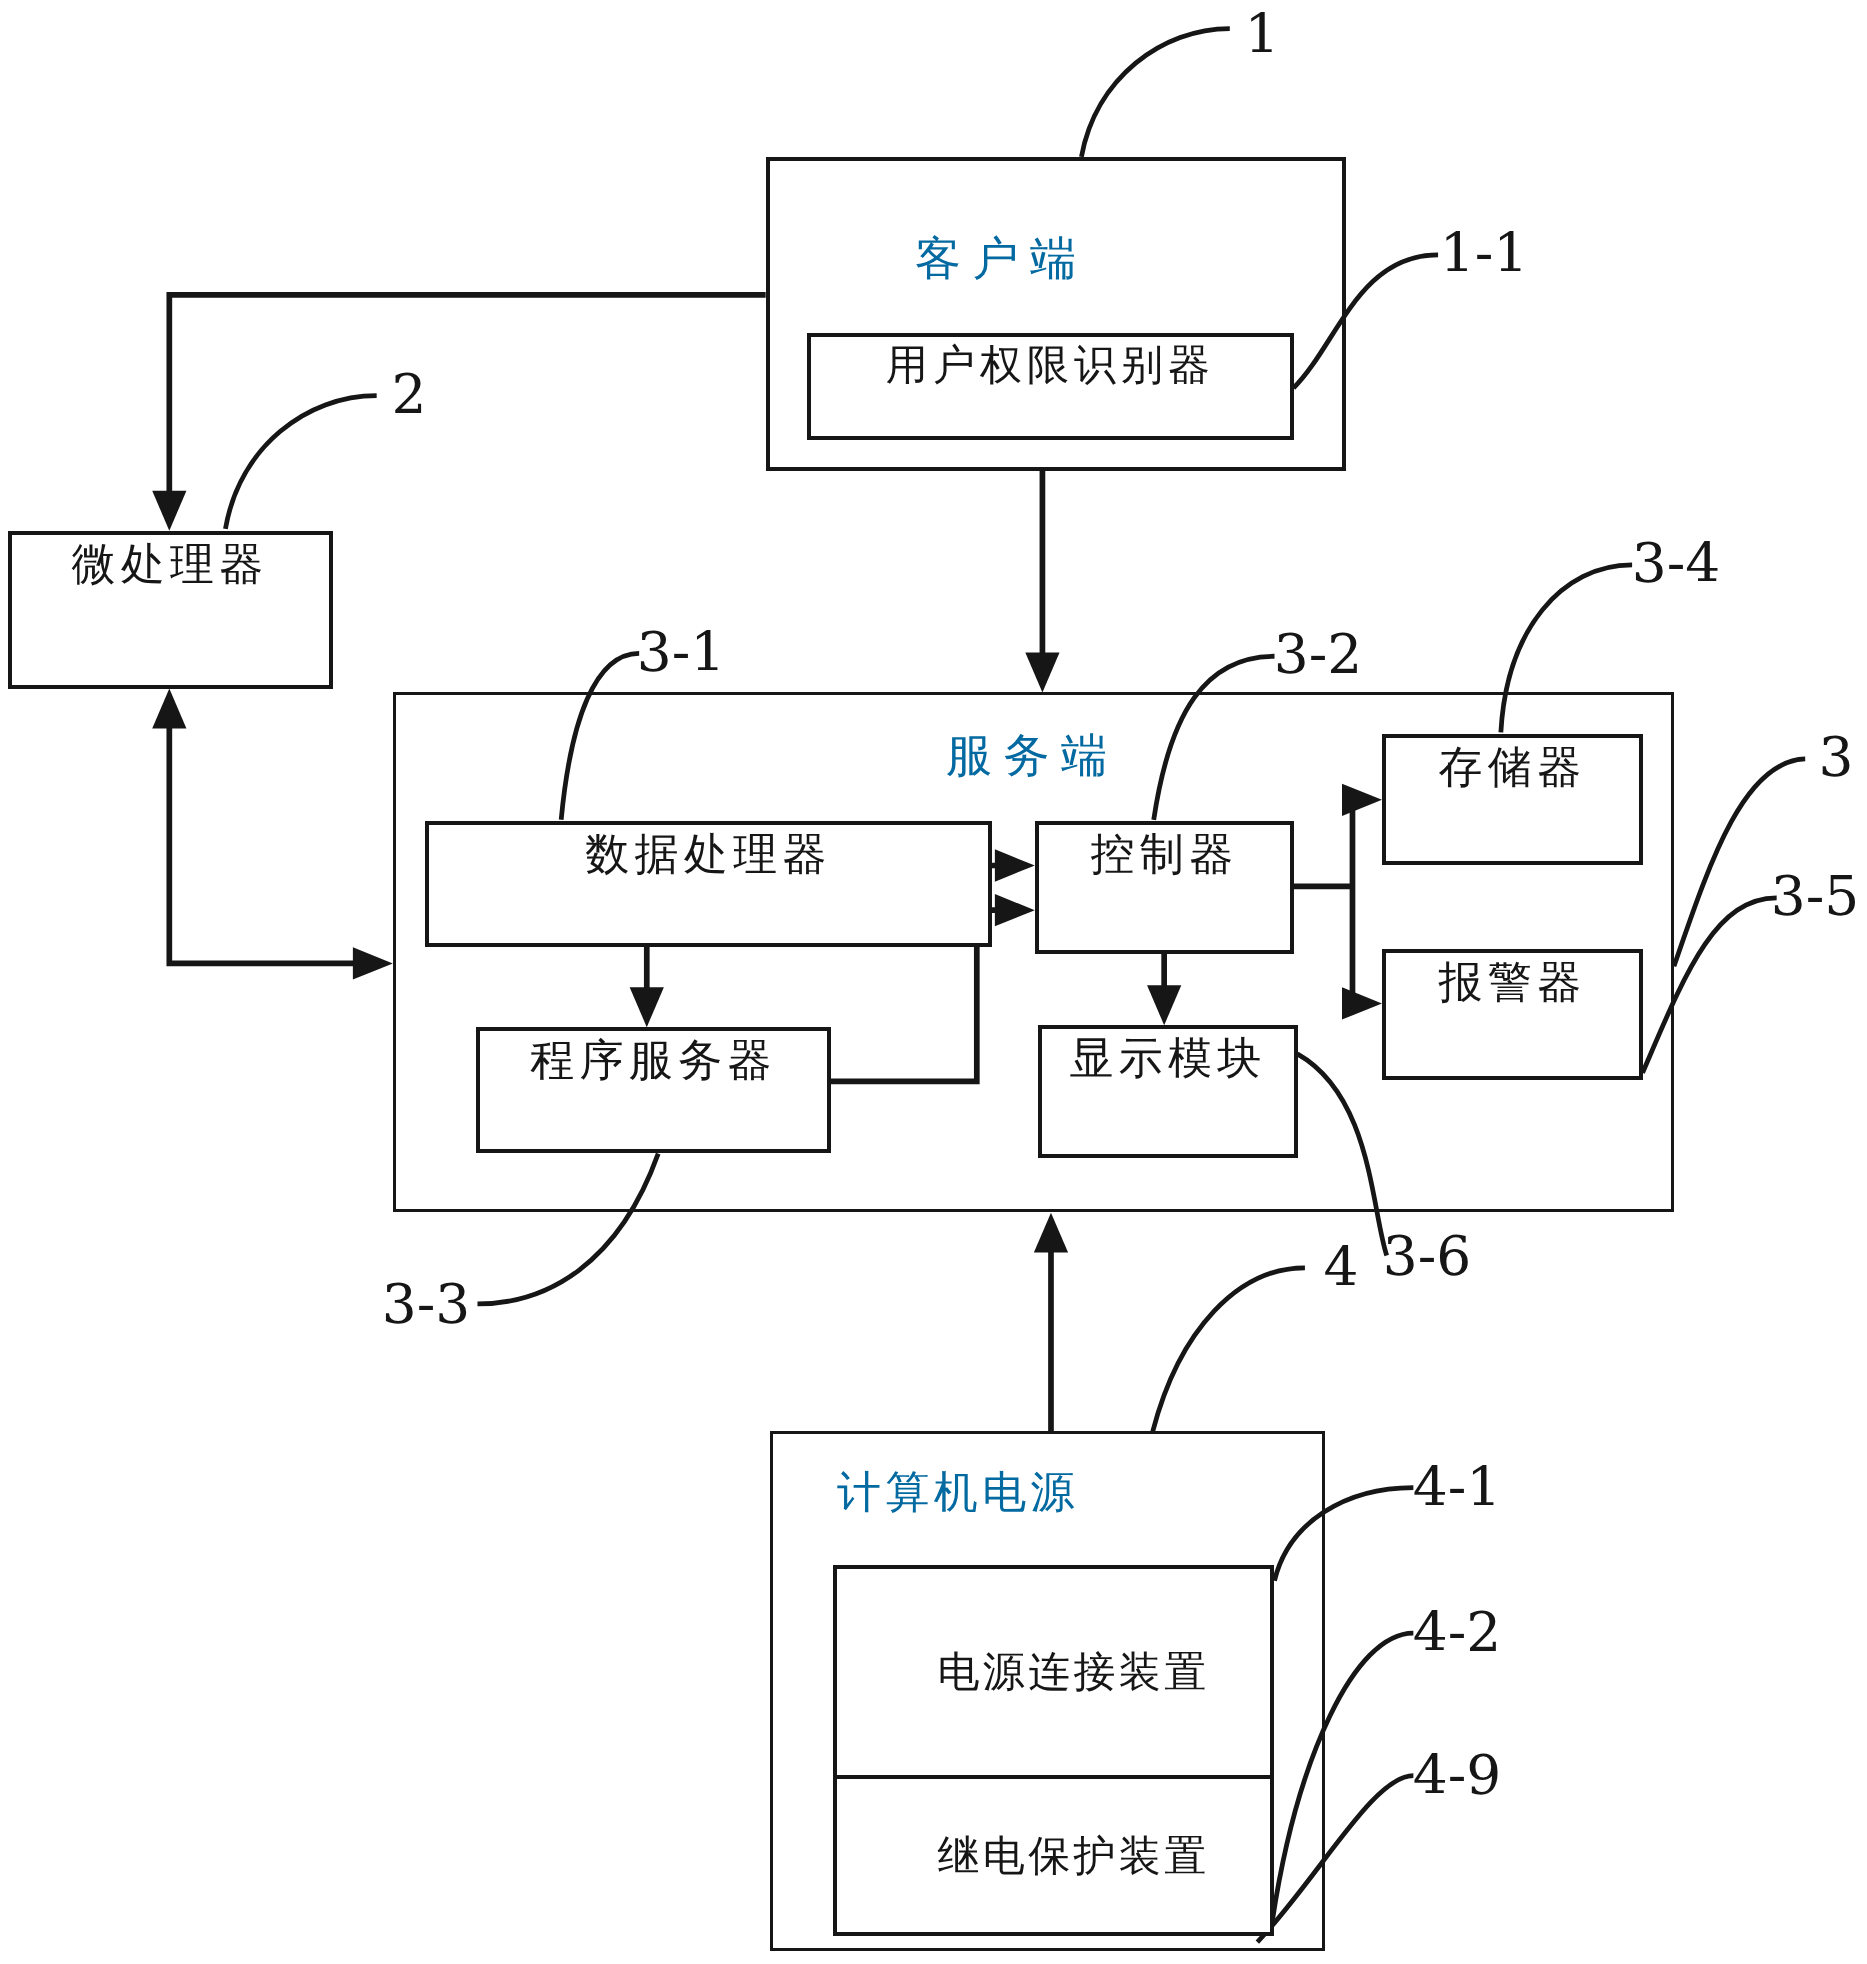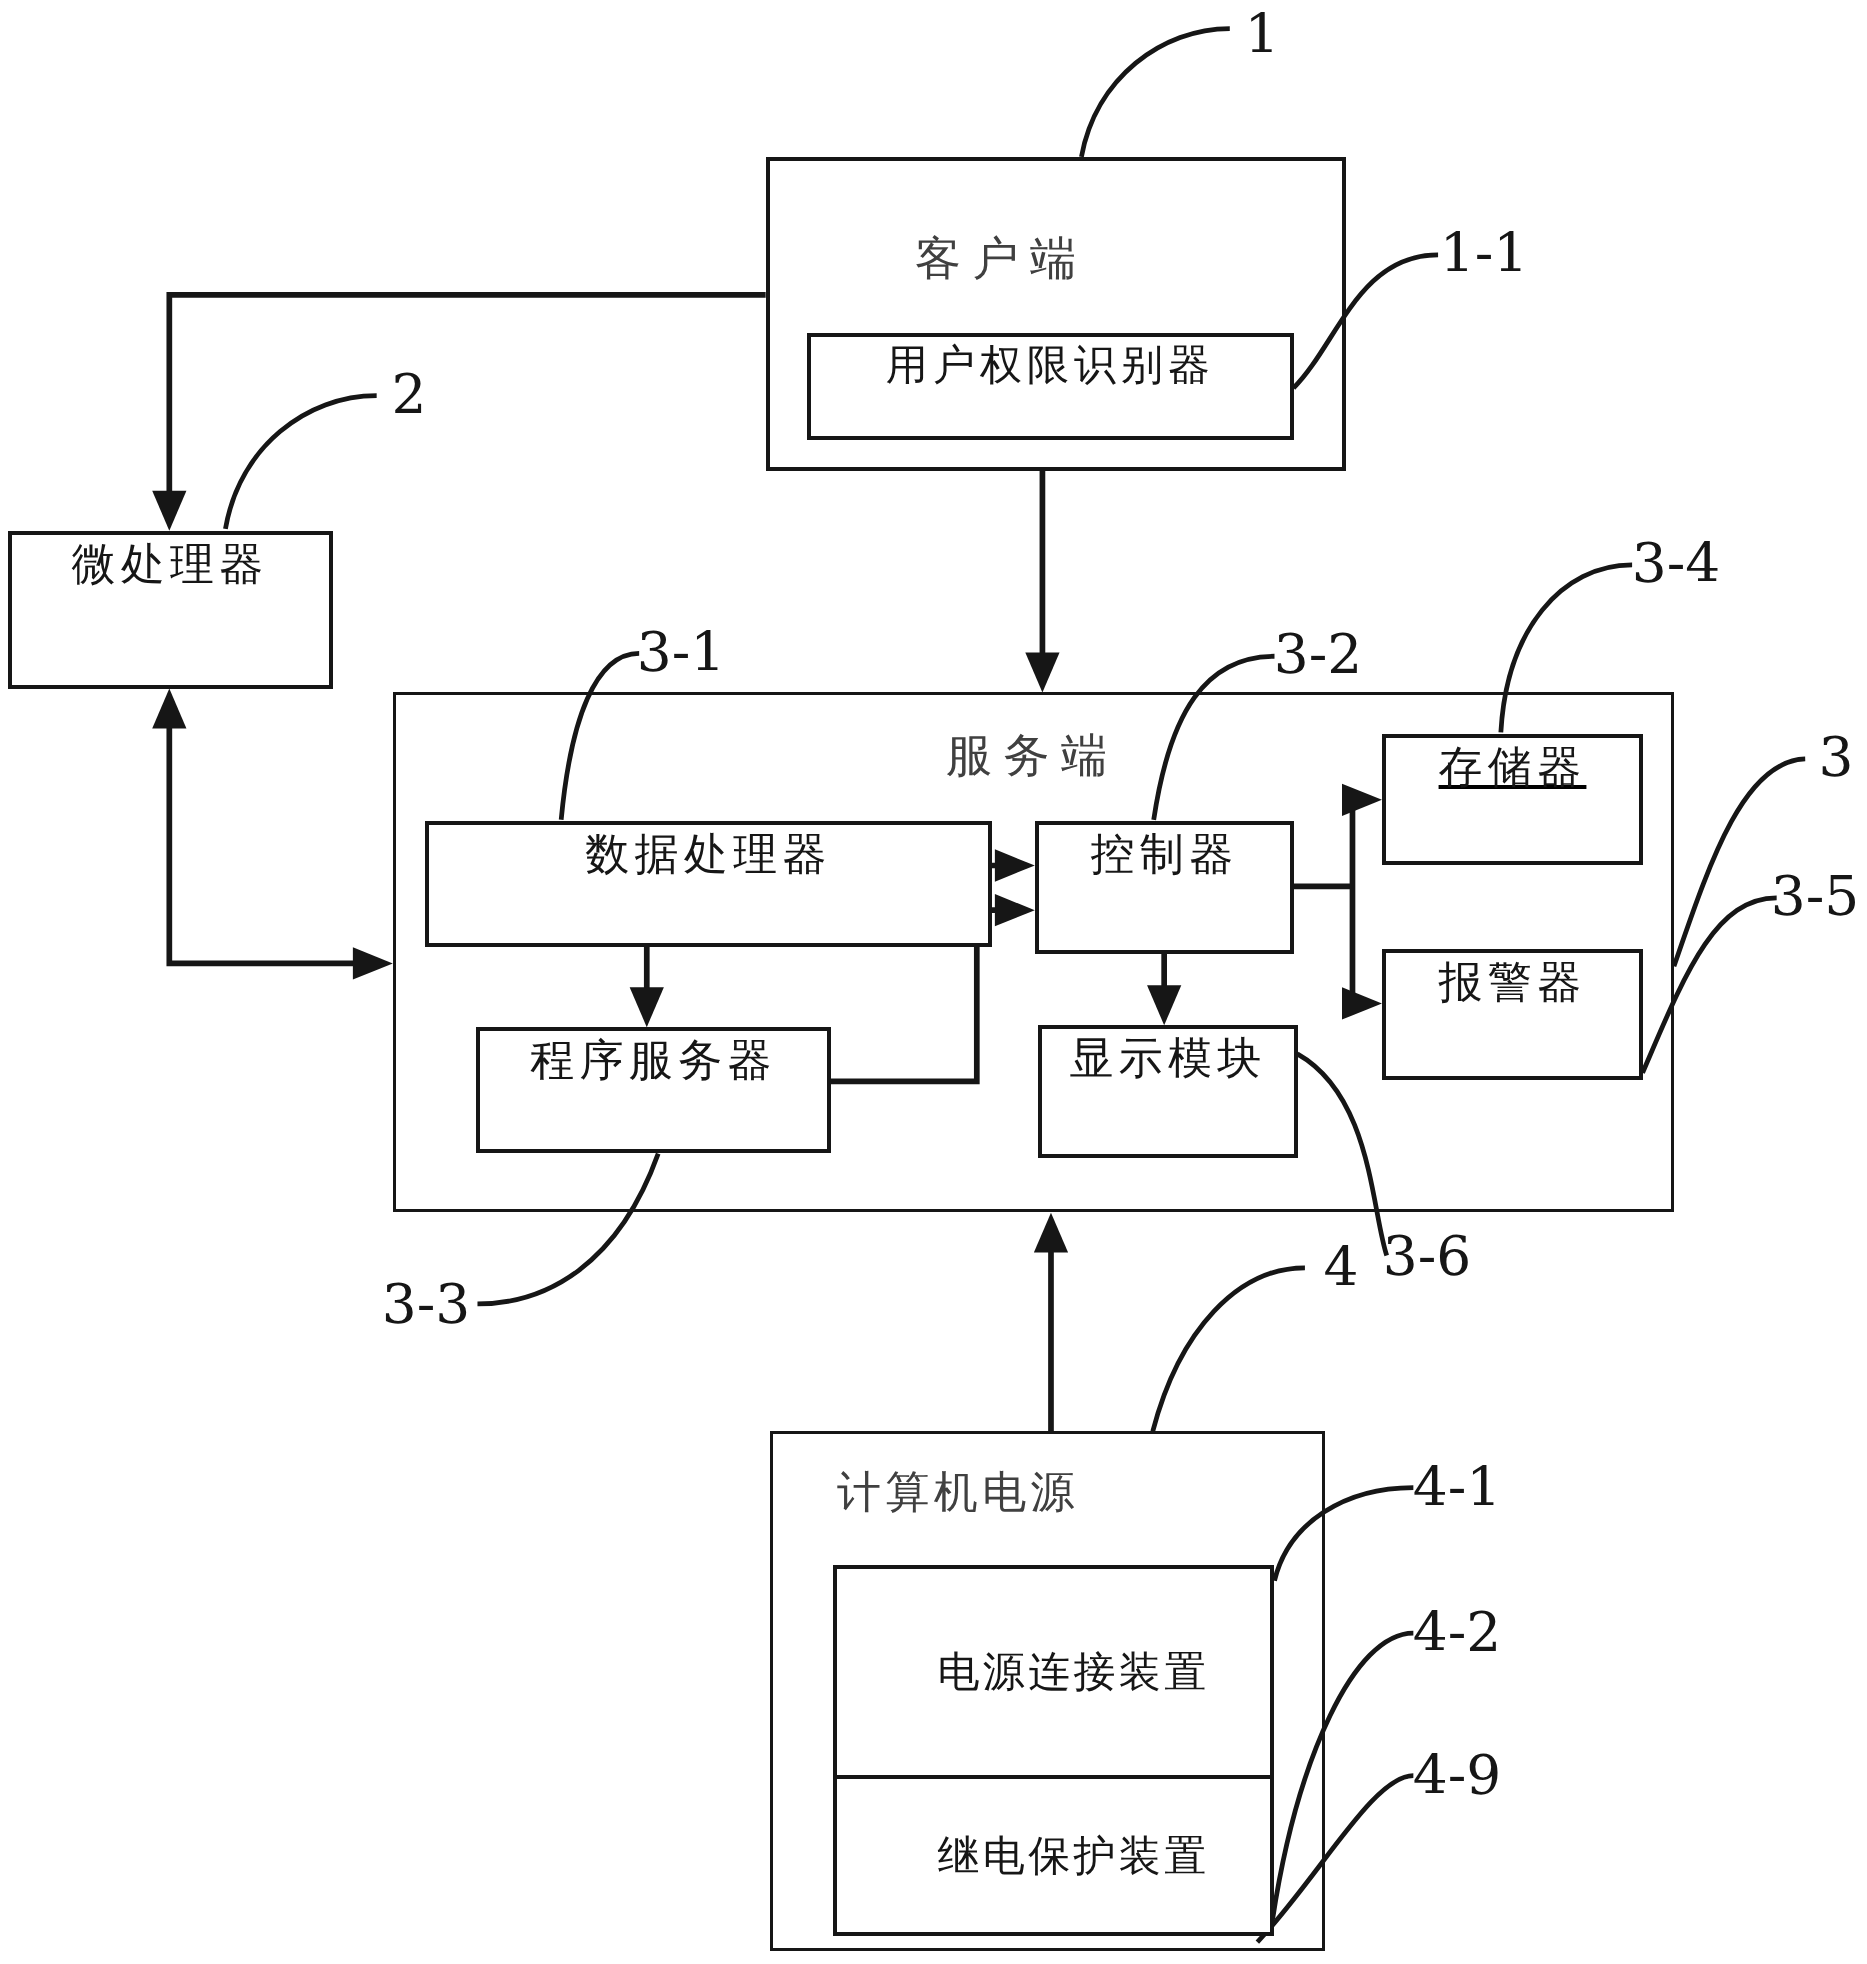--- a/index.html
+++ b/index.html
@@ -10,21 +10,21 @@
   .wires{position:absolute;left:0;top:0;width:1868px;height:1964px;}
   .box{
     position:absolute;background:#ffffff;border:4.8px solid #161616;
     display:flex;align-items:flex-start;justify-content:center;box-sizing:border-box;
   }
   .box .lbl{
     color:#161616;font-size:44px;letter-spacing:0.12em;white-space:nowrap;
   }
   .container-box{background:transparent;}
   .floating-title{
-    position:absolute;color:#404040;font-size:46px;letter-spacing:0.25em;
+    position:absolute;color:#0369a1;font-size:46px;letter-spacing:0.25em;
     white-space:nowrap;
   }
   .refnum{
     position:absolute;color:#161616;font-family:"DejaVu Serif","Liberation Serif",serif;
     font-size:55px;transform:translate(-50%,-50%);white-space:nowrap;
   }
   .stack{
     position:absolute;border:4.8px solid #161616;box-sizing:border-box;background:#fff;
     display:flex;flex-direction:column;
   }
@@ -110,21 +110,21 @@
   <div class="floating-title" style="left:946px;top:725px;">服务端</div>
 
   <div class="box" style="left:425px;top:821px;width:567px;height:126px;">
     <span class="lbl">数据处理器</span>
   </div>
 
   <div class="box" style="left:1035px;top:821px;width:259px;height:133px;">
     <span class="lbl">控制器</span>
   </div>
 
-  <div class="box" style="left:1382px;top:734px;width:261px;height:131px;text-decoration:underline;">
+  <div class="box" style="left:1382px;top:734px;width:261px;height:131px;">
     <span class="lbl">存储器</span>
   </div>
 
   <div class="box" style="left:1382px;top:949px;width:261px;height:131px;">
     <span class="lbl">报警器</span>
   </div>
 
   <div class="box" style="left:476px;top:1027px;width:355px;height:126px;">
     <span class="lbl">程序服务器</span>
   </div>

